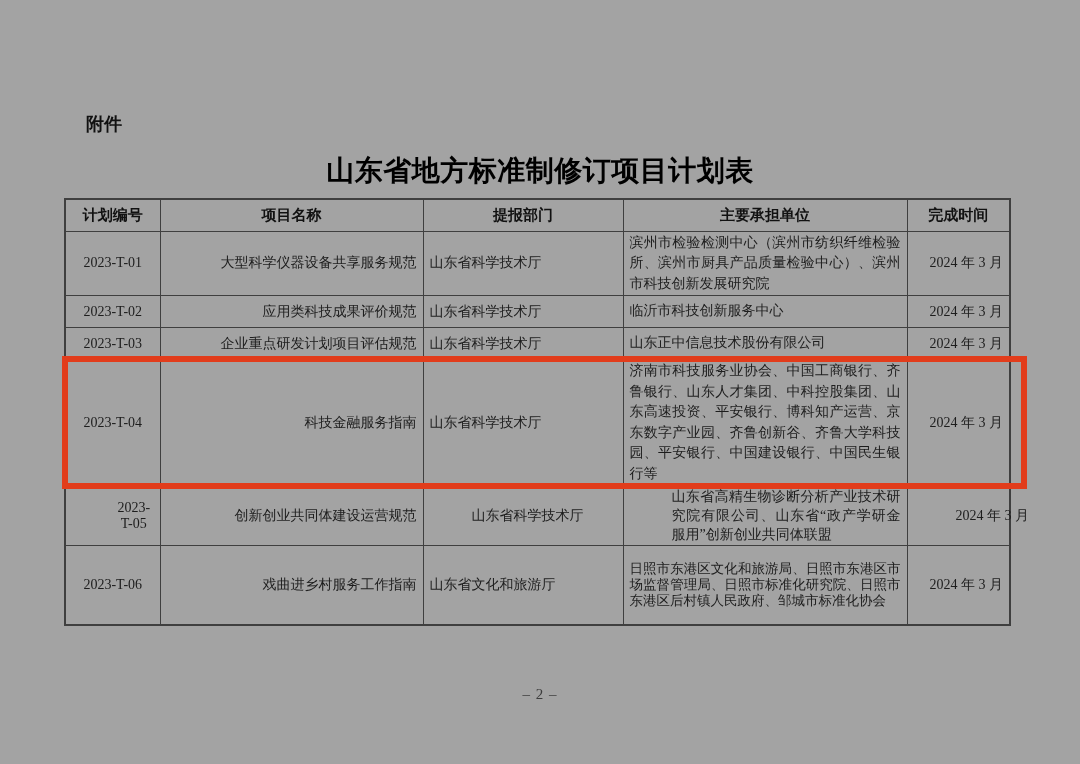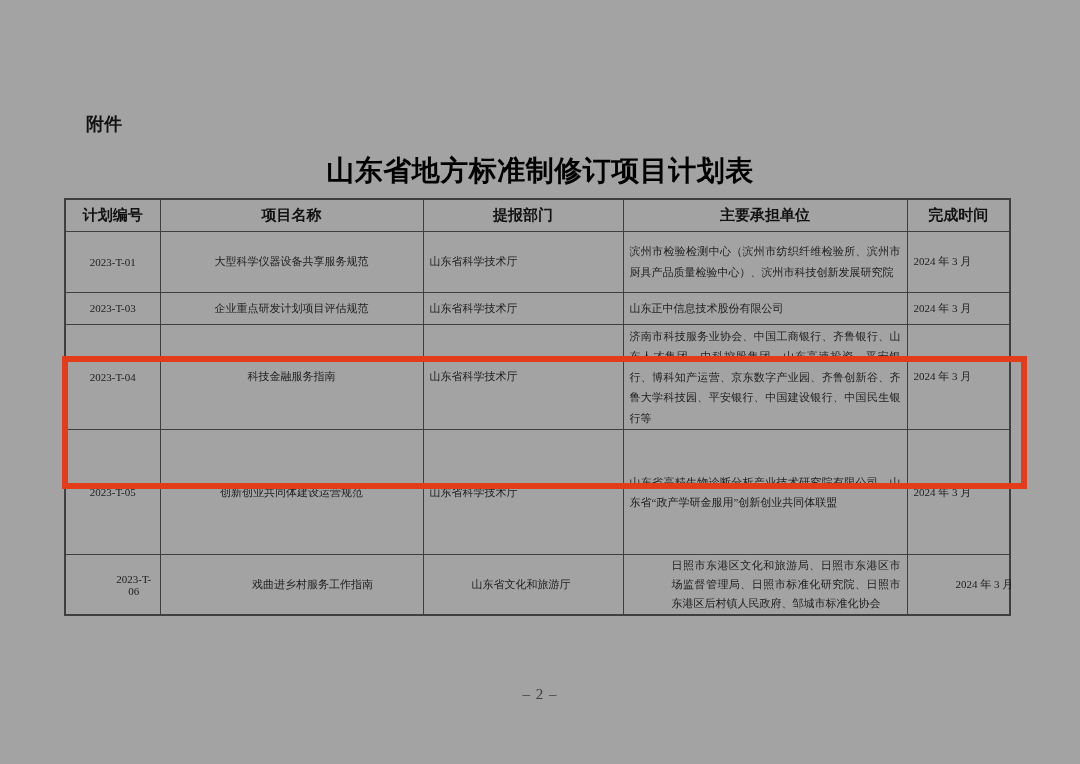--- a/index.html
+++ b/index.html
@@ -32,31 +32,31 @@
     border:1px solid #3f3f3f;
     box-sizing:border-box;
     vertical-align:middle;
   }
   .plan-table th{
     font-family:Liberation Sans, sans-serif;
     font-weight:700;font-size:15px;color:#111;
     height:32px;text-align:center;padding:0 4px;
   }
   .plan-table td{
-    font-size:11px;color:#1d1d1d;padding:1px 6px;
+    font-size:14px;color:#1d1d1d;padding:1px 6px;
   }
   .c-id{text-align:center;}
-  .c-name{text-align:center;padding-left:11px;}
+  .c-name{text-align:right;padding-left:11px;}
   .c-dept{}
   .c-units{
     text-align:justify;
     font-size:14px;line-height:20.5px;
     padding:2px 7px;
   }
-  .c-date{text-align:left;white-space:nowrap;}
+  .c-date{text-align:right;white-space:nowrap;}
   tbody tr:nth-child(1) td{height:61px;}
   tbody tr:nth-child(2) td{height:32px;}
   tbody tr:nth-child(3) td{height:32px;margin-left:23px;}
   tbody tr:nth-child(4) td{height:125px;}
   tbody tr:nth-child(5) td{height:58px;padding-left:48px;}
   tbody tr:nth-child(6) td{height:79px;margin-left:32px;}
   tbody tr:nth-child(5) .c-units{line-height:19px;}
   tbody tr:nth-child(6) .c-units{line-height:15.8px;font-size:13.5px;}
   .red-box{
     position:absolute;
@@ -99,20 +99,27 @@
     </thead>
     <tbody>
         <tr>
     <td class="c-id">2023-T-01</td>
     <td class="c-name">大型科学仪器设备共享服务规范</td>
     <td class="c-dept">山东省科学技术厅</td>
     <td class="c-units">滨州市检验检测中心（滨州市纺织纤维检验所、滨州市厨具产品质量检验中心）、滨州市科技创新发展研究院</td>
     <td class="c-date">2024 年 3 月</td>
   </tr>
         <tr>
+    <td class="c-id">2023-T-02</td>
+    <td class="c-name">应用类科技成果评价规范</td>
+    <td class="c-dept">山东省科学技术厅</td>
+    <td class="c-units">临沂市科技创新服务中心</td>
+    <td class="c-date">2024 年 3 月</td>
+  </tr>
+        <tr>
     <td class="c-id">2023-T-03</td>
     <td class="c-name">企业重点研发计划项目评估规范</td>
     <td class="c-dept">山东省科学技术厅</td>
     <td class="c-units">山东正中信息技术股份有限公司</td>
     <td class="c-date">2024 年 3 月</td>
   </tr>
         <tr>
     <td class="c-id">2023-T-04</td>
     <td class="c-name">科技金融服务指南</td>
     <td class="c-dept">山东省科学技术厅</td>

